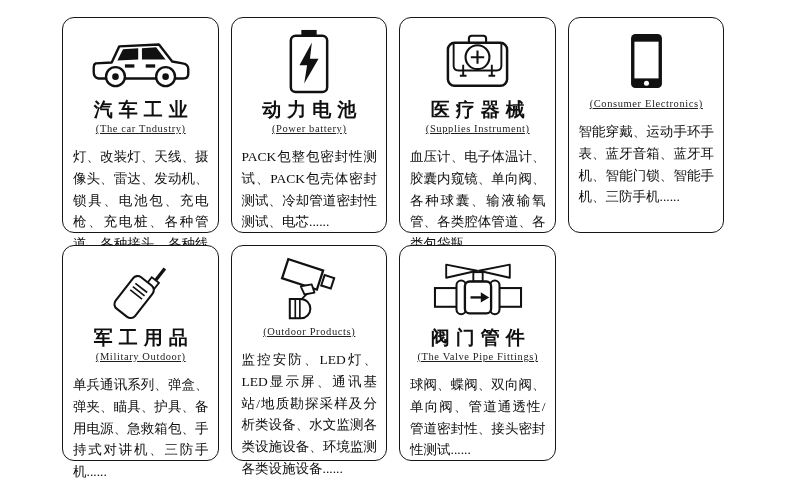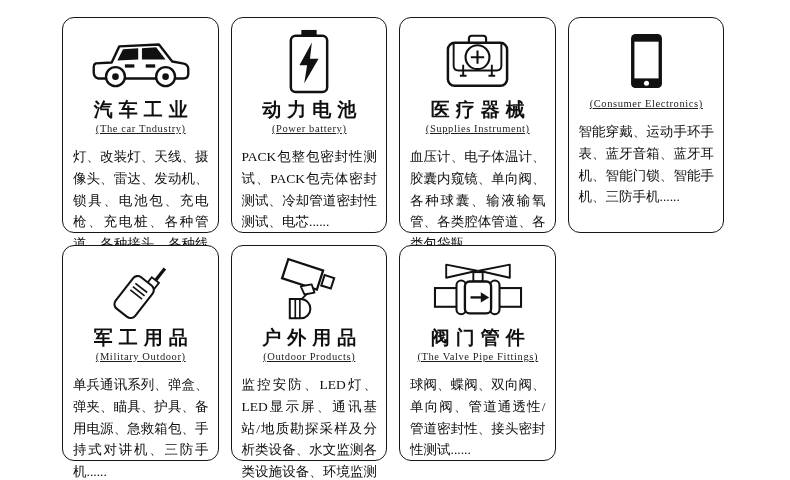--- a/index.html
+++ b/index.html
@@ -133,21 +133,20 @@
         <g stroke="#111" fill="#fff">
           <rect x="8" y="8" width="40" height="22" stroke-width="2.5" transform="rotate(18 28 19)"></rect>
           <rect x="50" y="21" width="11" height="12" stroke-width="2.2" transform="rotate(18 55 27)"></rect>
           <path d="M26,32 L38,30 L41,39 L30,41 Z" stroke-width="2" stroke-linejoin="round"></path>
           <line x1="33" y1="40" x2="25" y2="48" stroke-width="2"></line>
           <path d="M14,46 H26 A10.5,10.5 0 0 1 26,67 H14 Z" stroke-width="2.2"></path>
           <path d="M20,46 V67 M25,46 V67" stroke-width="1.8" fill="none"></path>
         </g>
       </svg>
     </div>
-    <div class="title">户外用品</div>
     <div class="subtitle">(Outdoor Products)</div>
     <p class="desc">监控安防、LED灯、LED显示屏、通讯基站/地质勘探采样及分析类设备、水文监测各类设施设备、环境监测各类设施设备......</p>
   </div>
 
   <div class="card">
     <div class="icon-wrap">
       <svg viewBox="0 0 96 62" width="90" height="58">
         <g stroke="#111">
           <path d="M14,5 L47,11.5 L14,19 Z" fill="#fff" stroke-width="2" stroke-linejoin="round"></path>
           <path d="M82,5 L49,11.5 L82,19 Z" fill="#fff" stroke-width="2" stroke-linejoin="round"></path>

